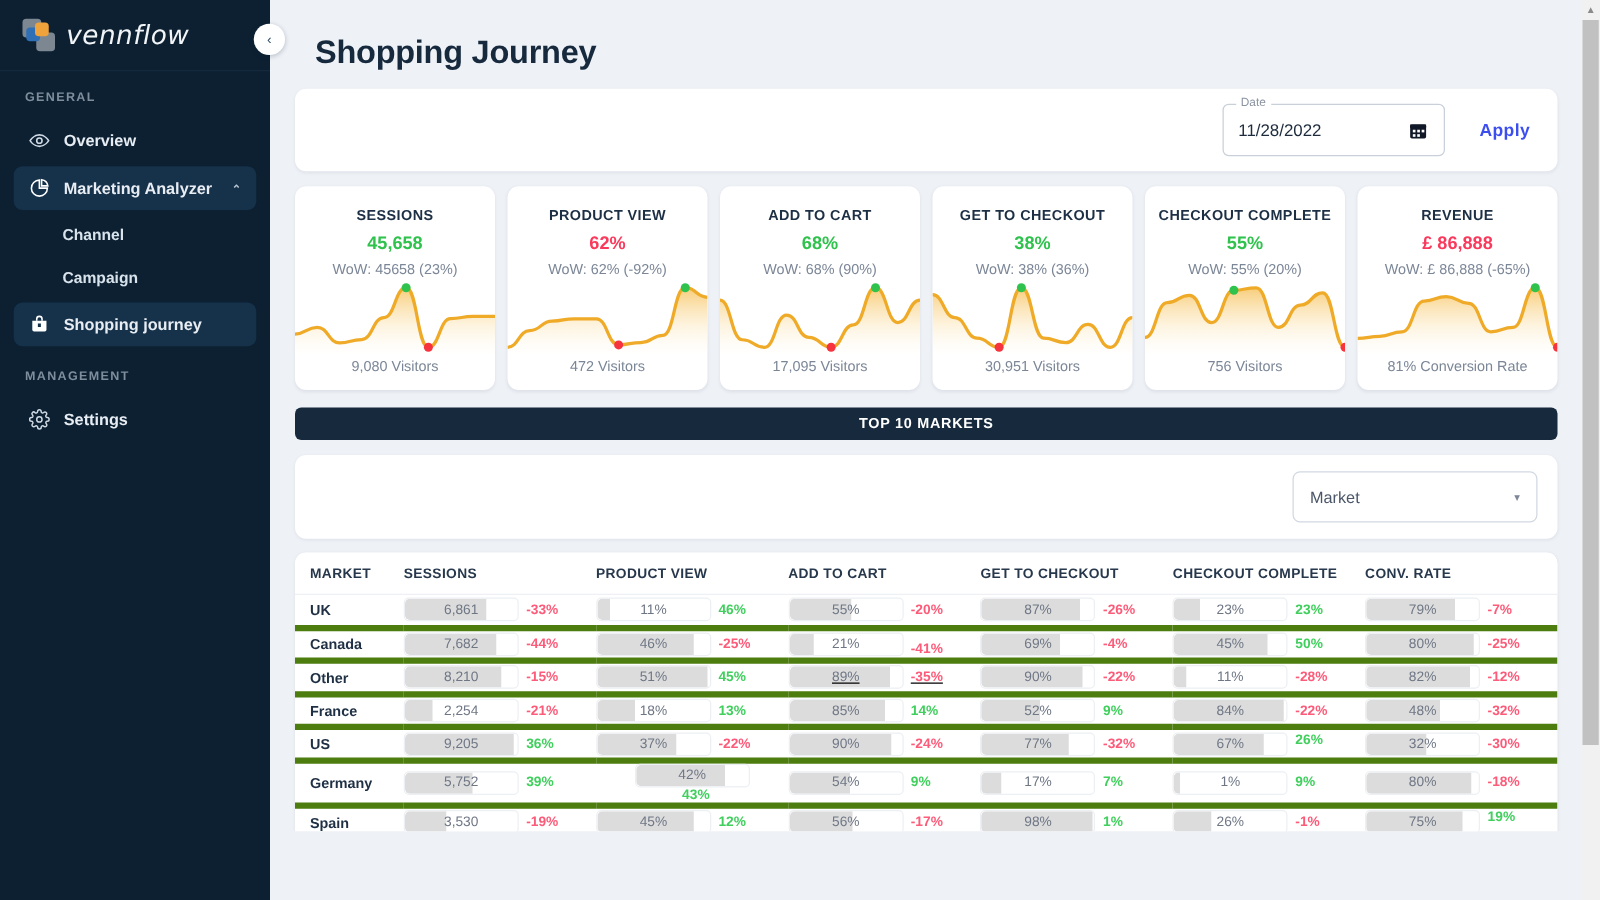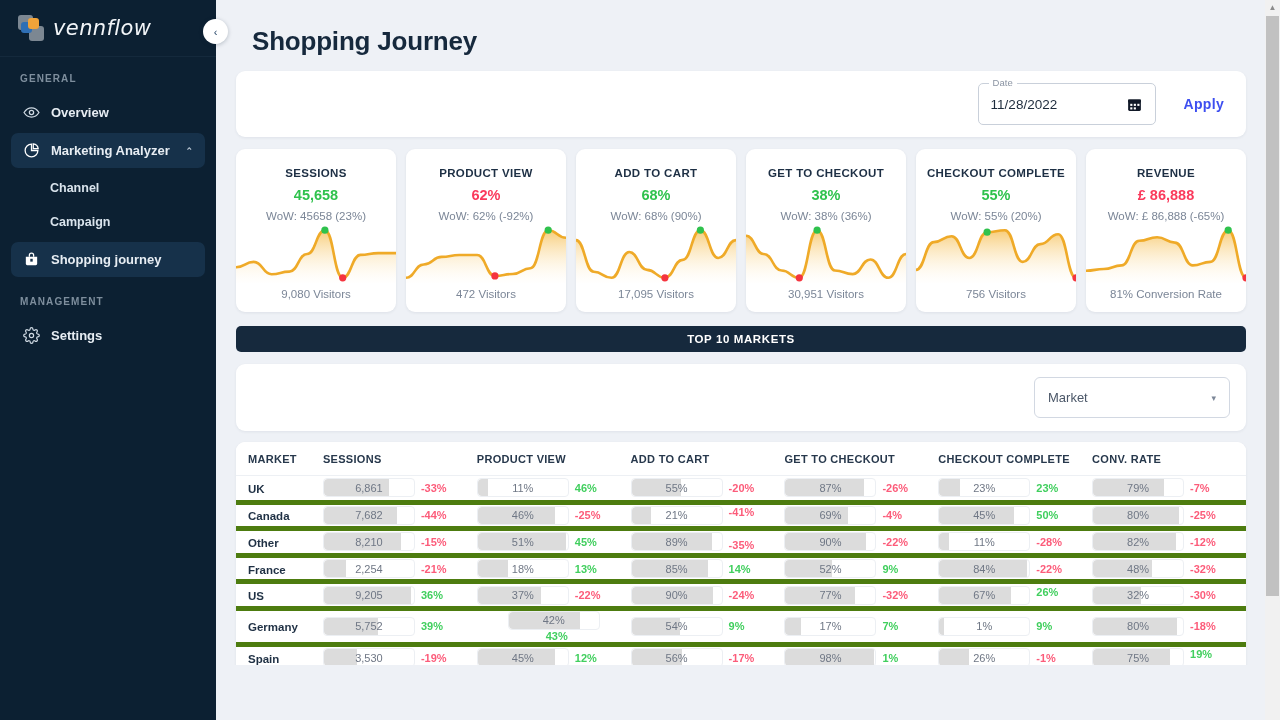--- a/index.html
+++ b/index.html
@@ -465,21 +465,21 @@
                 <td>
                   <div style="display:flex;align-items:center;">
          <div class="bar">
            <div class="bar-fill" style="width:86%"></div>
            <span class="bar-text">46%</span>
          </div>
          <span class="delta neg">-25%</span>
        </div>
                 </td>
                 <td>
-                  <div style="display:flex;align-items:flex-start;">
+                  <div style="display:flex;align-items:flex-end;">
          <div class="bar">
            <div class="bar-fill" style="width:21%"></div>
            <span class="bar-text">21%</span>
          </div>
          <span class="delta neg">-41%</span>
        </div>
                 </td>
                 <td>
                   <div style="display:flex;align-items:center;">
          <div class="bar">
@@ -522,21 +522,21 @@
                 <td>
                   <div style="display:flex;align-items:center;">
          <div class="bar">
            <div class="bar-fill" style="width:98%"></div>
            <span class="bar-text">51%</span>
          </div>
          <span class="delta pos">45%</span>
        </div>
                 </td>
                 <td>
-                  <div style="display:flex;align-items:flex-end;">
+                  <div style="display:flex;align-items:center;text-decoration:underline;">
          <div class="bar">
            <div class="bar-fill" style="width:89%"></div>
            <span class="bar-text">89%</span>
          </div>
          <span class="delta neg">-35%</span>
        </div>
                 </td>
                 <td>
                   <div style="display:flex;align-items:center;">
          <div class="bar">

